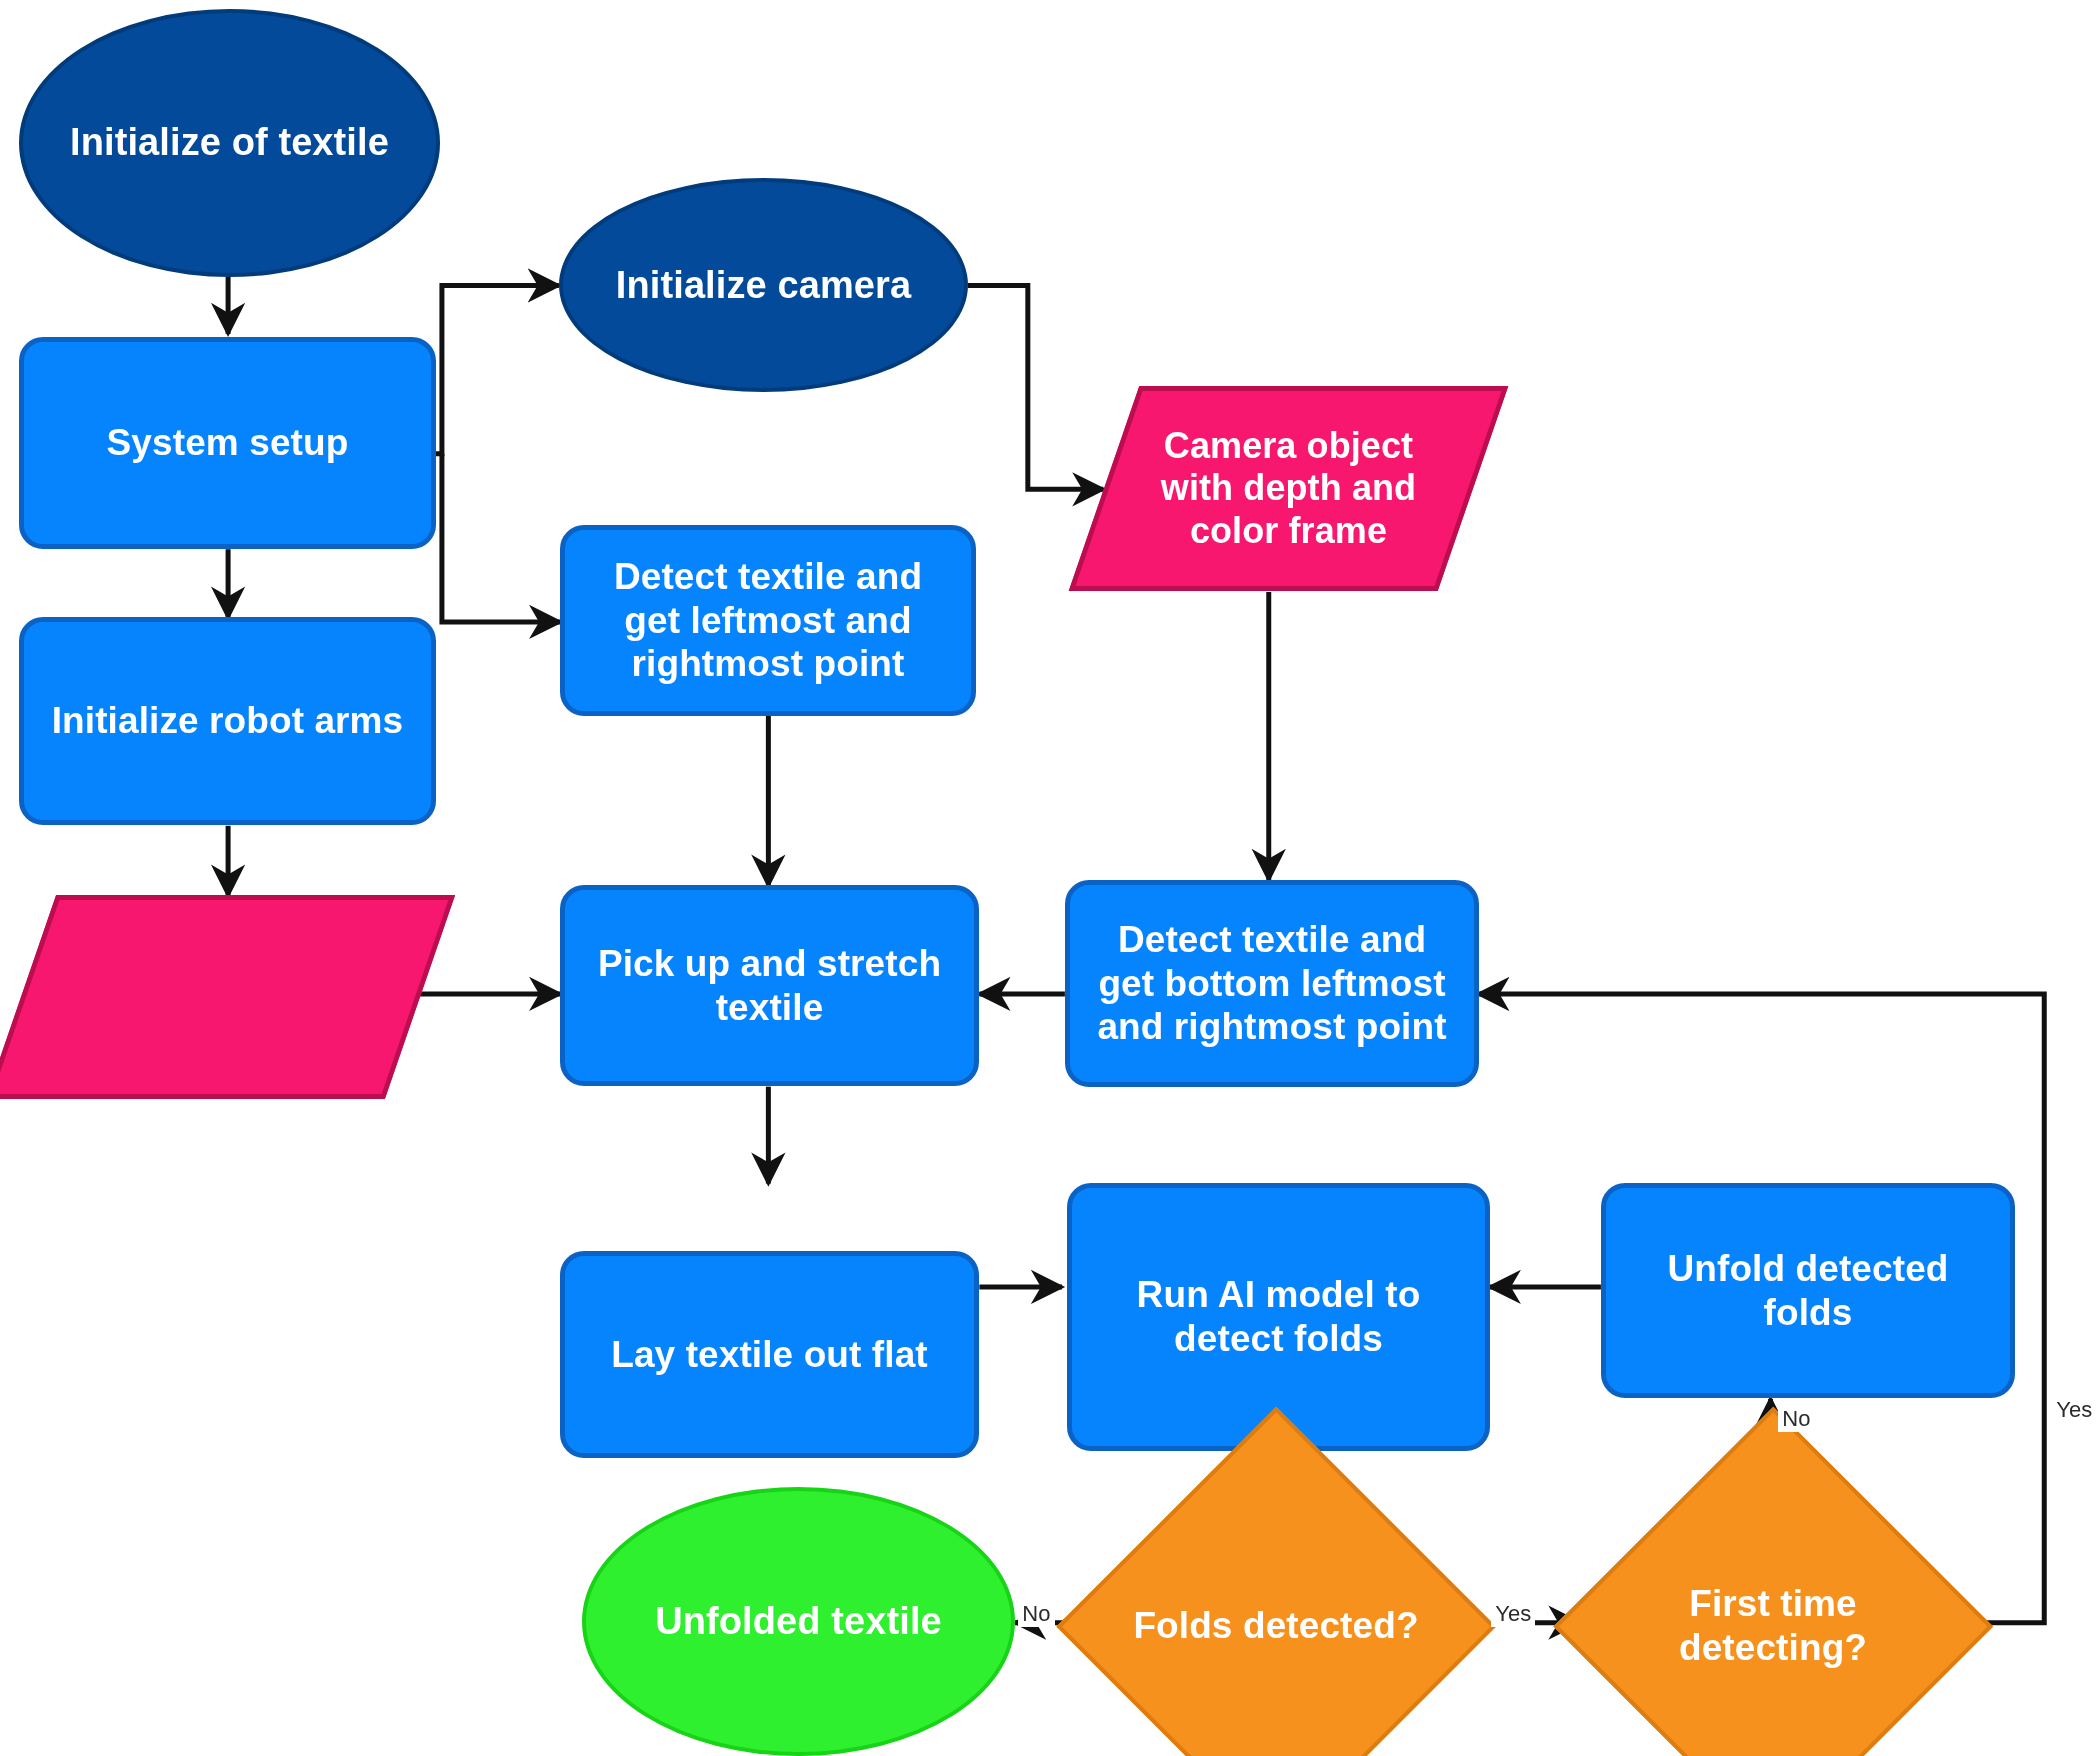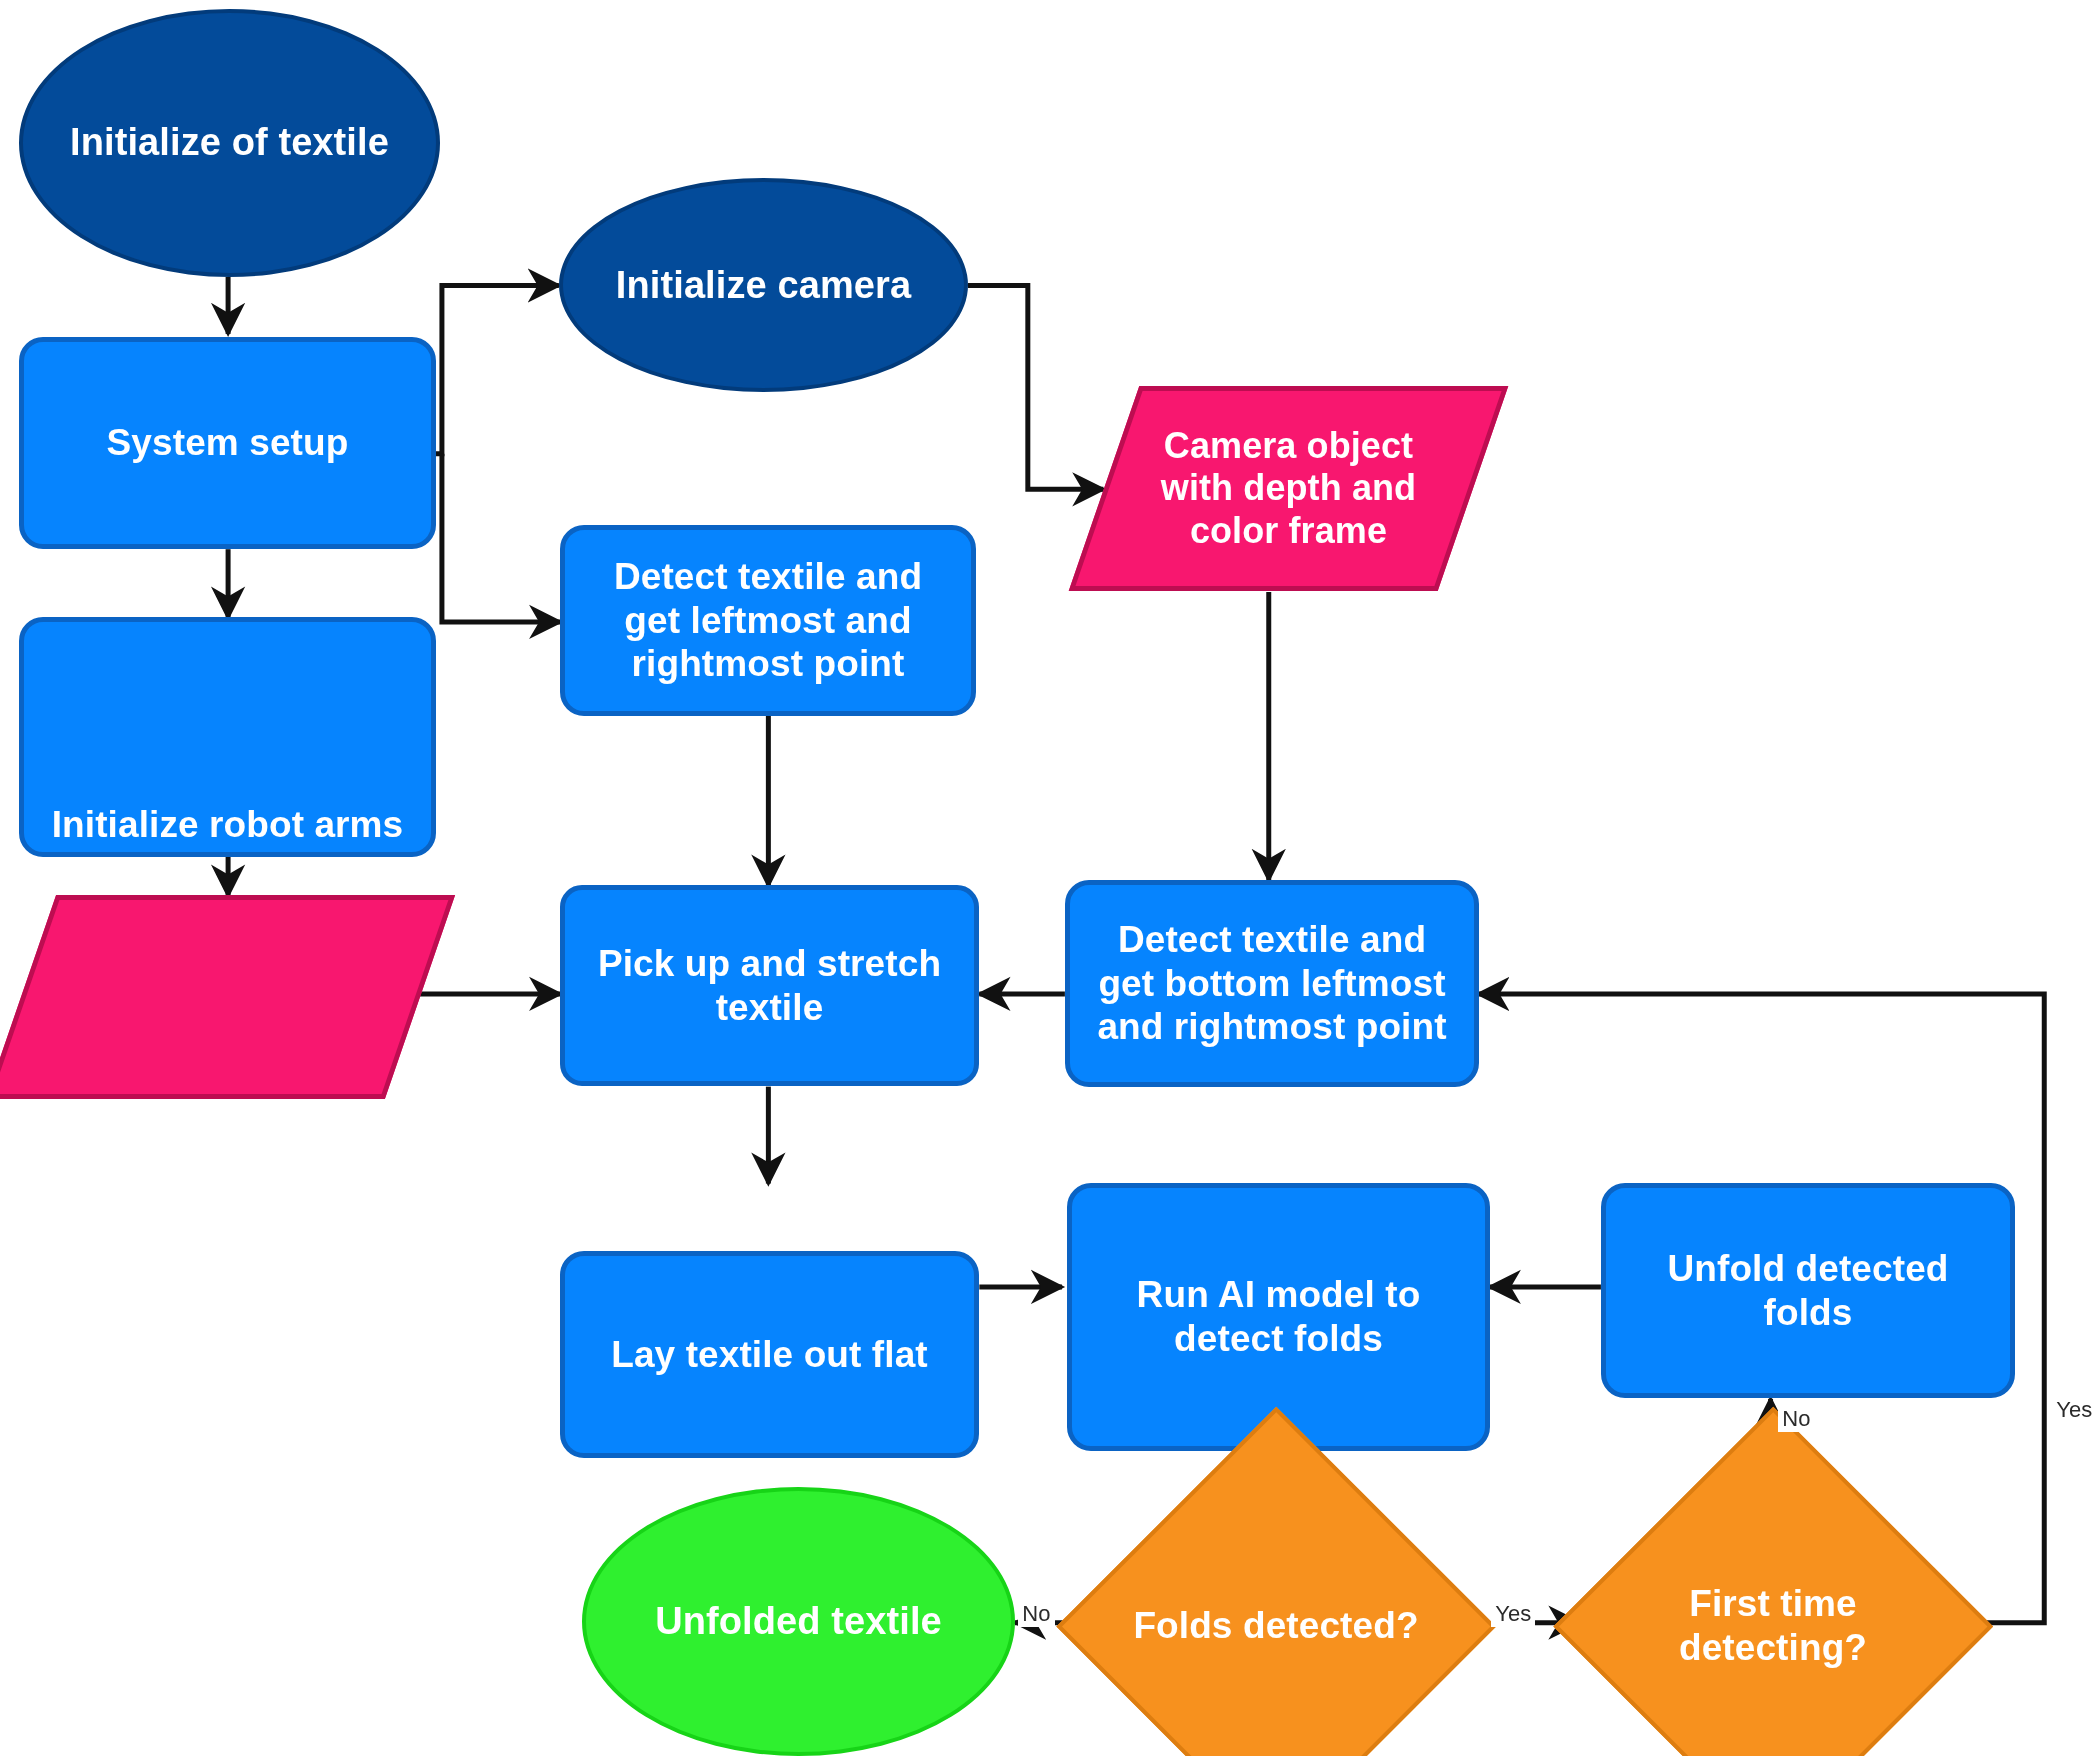--- a/index.html
+++ b/index.html
@@ -166,21 +166,21 @@
   </svg>
 
   <div class="node ellipse-start" style="left:19px; top:8.6px; width:421px; height:268px;">
     <span class="node-text">Initialize of textile</span>
   </div>
 
   <div class="node process" style="left:19px; top:337px; width:417px; height:212px;justify-content:flex-end;">
     <span class="node-text">System setup</span>
   </div>
 
-  <div class="node process" style="left:19px; top:617px; width:417px; height:240px;align-items:flex-end;">
+  <div class="node process" style="left:19px; top:617px; width:417px; height:208px;">
     <span class="node-text">Initialize robot arms</span>
   </div>
 
   <div class="node data-shape" style="left:21.4px; top:895px; width:399px; height:204px;">
     <span class="skew"></span>
   </div>
 
   <div class="node ellipse-start" style="left:559px; top:178px; width:409px; height:214px;">
     <span class="node-text">Initialize camera</span>
   </div>
@@ -191,21 +191,21 @@
 with depth and
 color frame</span>
   </div>
 
   <div class="node process" style="left:560px; top:525px; width:416px; height:191px;">
     <span class="node-text">Detect textile and
 get leftmost and
 rightmost point</span>
   </div>
 
-  <div class="node process" style="left:560px; top:885px; width:419px; height:201px;border-radius:22px;">
+  <div class="node process" style="left:560px; top:885px; width:419px; height:201px;">
     <span class="node-text">Pick up and stretch
 textile</span>
   </div>
 
   <div class="node process" style="left:1065px; top:880px; width:414px; height:207px;">
     <span class="node-text">Detect textile and
 get bottom leftmost
 and rightmost point</span>
   </div>
 

